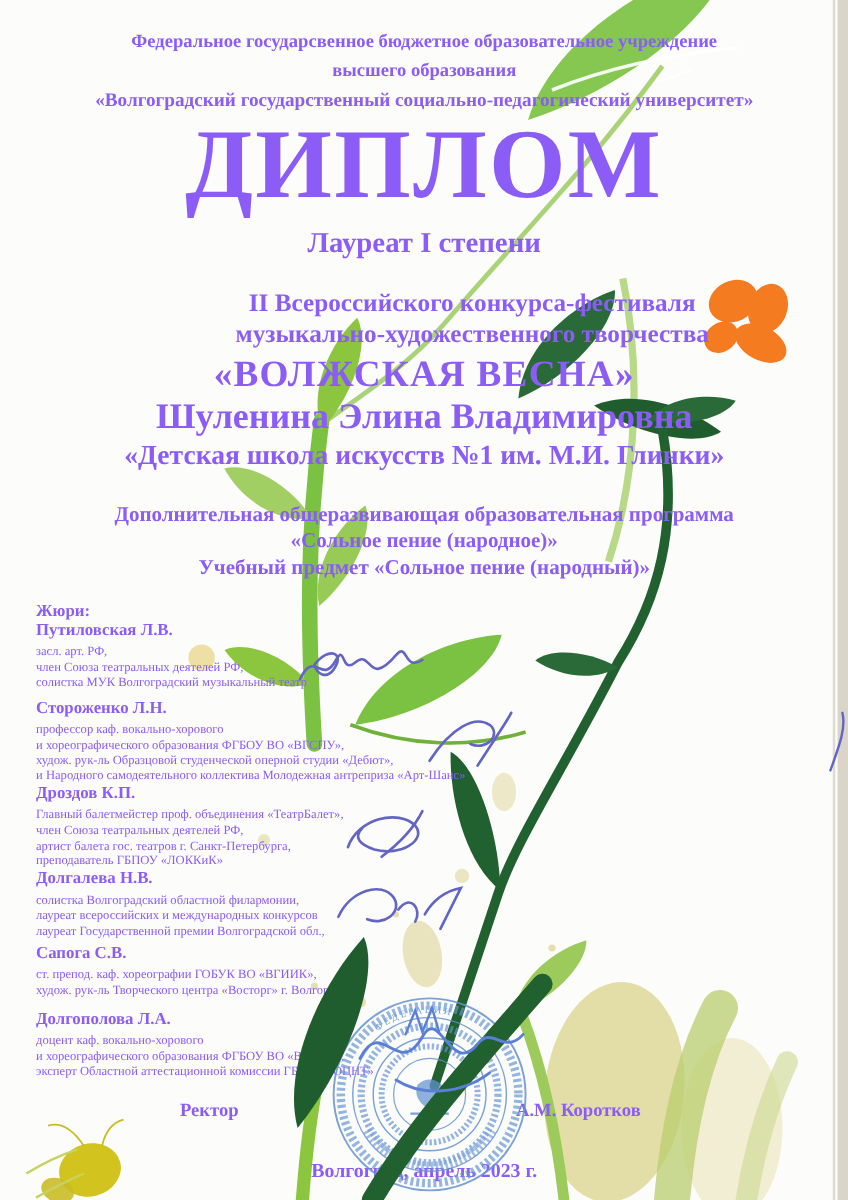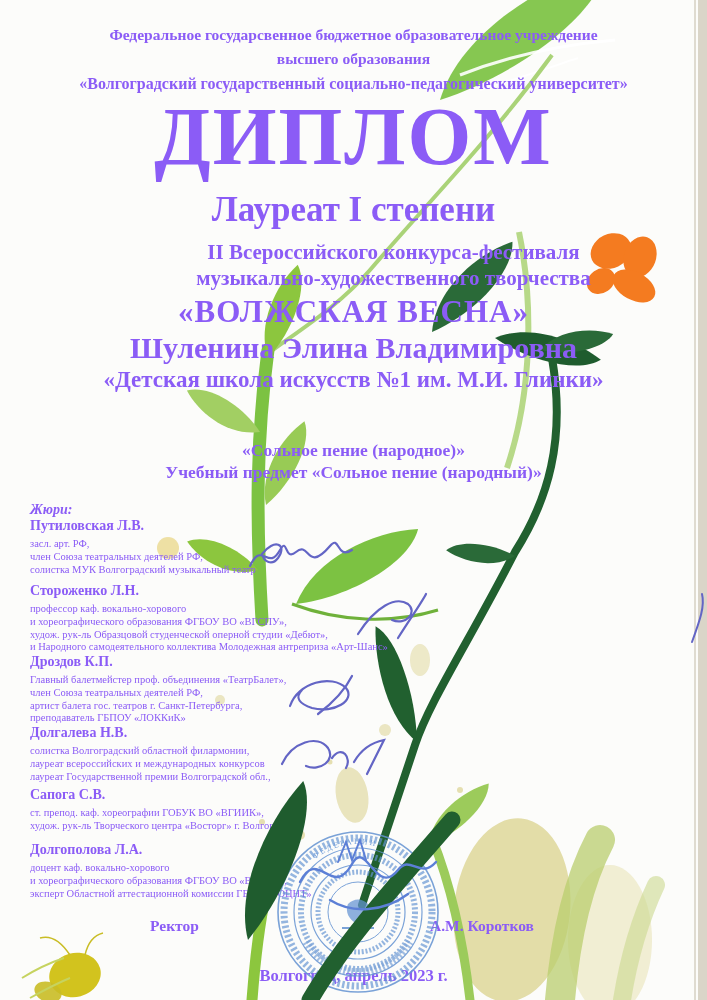--- a/index.html
+++ b/index.html
@@ -2,27 +2,27 @@
 <html><head>
 <meta charset="utf-8">
 <style>
   html,body{margin:0;padding:0;background:#e8e8e8;}
   #page{position:relative;width:707px;height:1000px;background:#fcfcfa;overflow:hidden;
         font-family:"Liberation Serif","DejaVu Serif",serif;color:#8b5cf6;}
   svg.layer{position:absolute;left:0;top:0;width:707px;height:1000px;pointer-events:none;}
   .c{position:absolute;left:0;width:707px;text-align:center;font-weight:bold;z-index:2;}
   .hdr{font-size:15.5px;}
   .title{font-size:82px;line-height:1;letter-spacing:2px;}
-  .award{font-size:35px;}
+  .award{font-size:24px;}
   .contest{font-size:21px;margin-left:40px;}
   .cname{font-size:31px;letter-spacing:1px;}
   .recipient{font-size:30px;}
   .school{font-size:23px;}
   .detail{font-size:17.5px;}
-  .jury-heading{position:absolute;left:30px;top:502px;font-size:14px;font-weight:bold;z-index:2;font-style:italic;}
+  .jury-heading{position:absolute;left:30px;top:502px;font-size:14px;font-weight:bold;z-index:2;}
   .jury-member{position:absolute;left:30px;width:430px;z-index:2;}
   .jury-name{font-size:14px;font-weight:bold;margin-bottom:4px;}
   .jury-line{font-size:10.5px;line-height:12.8px;font-weight:normal;}
   .footer-label{position:absolute;font-size:15.5px;font-weight:bold;z-index:2;}
   .place-date{position:absolute;left:0;width:707px;top:966px;text-align:center;
               font-size:16.5px;font-weight:bold;z-index:2;}
   .z3{z-index:3;}
 </style>
 </head>
 <body>
@@ -118,20 +118,21 @@
   <div class="c title" style="top:96px">ДИПЛОМ</div>
   <div class="c award" style="top:190px">Лауреат I степени</div>
 
   <div class="c contest" style="top:240px">II Всероссийского конкурса-фестиваля</div>
   <div class="c contest" style="top:266px">музыкально-художественного творчества</div>
   <div class="c cname" style="top:294px">«ВОЛЖСКАЯ ВЕСНА»</div>
 
   <div class="c recipient" style="top:331px">Шуленина Элина Владимировна</div>
   <div class="c school" style="top:367px">«Детская школа искусств №1 им. М.И. Глинки»</div>
 
+  <div class="c detail" style="top:418px">Дополнительная общеразвивающая образовательная программа</div>
   <div class="c detail" style="top:440px">«Сольное пение (народное)»</div>
   <div class="c detail" style="top:462px">Учебный предмет «Сольное пение (народный)»</div>
 
   <div class="jury-heading">Жюри:</div>
 
   <div class="jury-member" style="top:518px">
     <div class="jury-name">Путиловская Л.В.</div>
     <div class="jury-line">засл. арт. РФ,</div>
     <div class="jury-line">член Союза театральных деятелей РФ,</div>
     <div class="jury-line">солистка МУК Волгоградский музыкальный театр</div>

